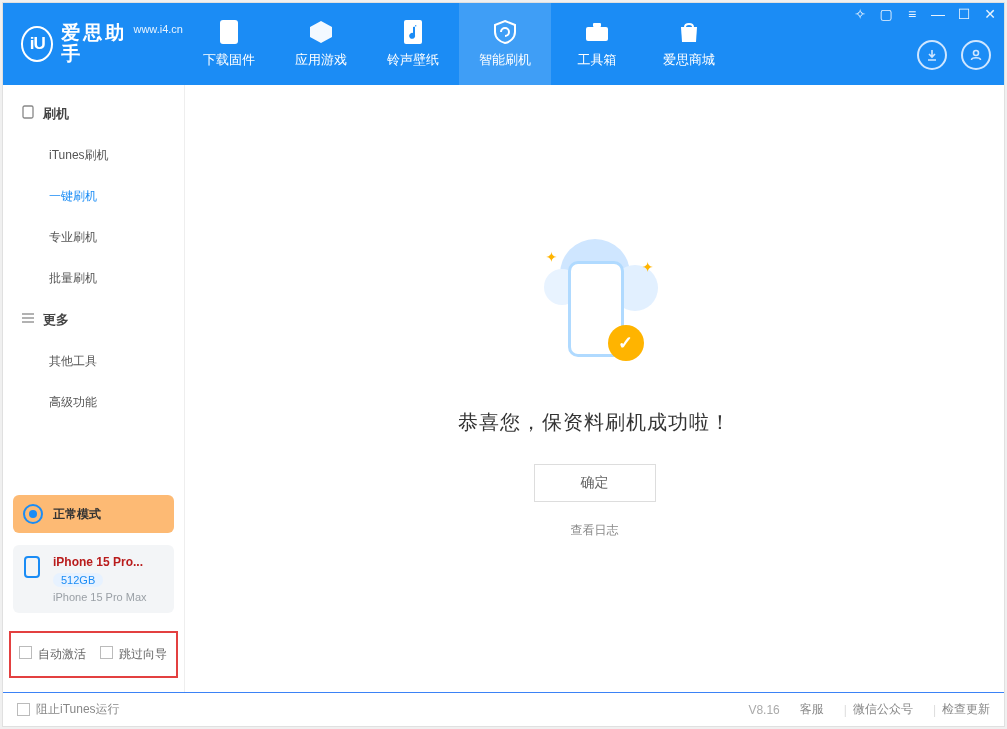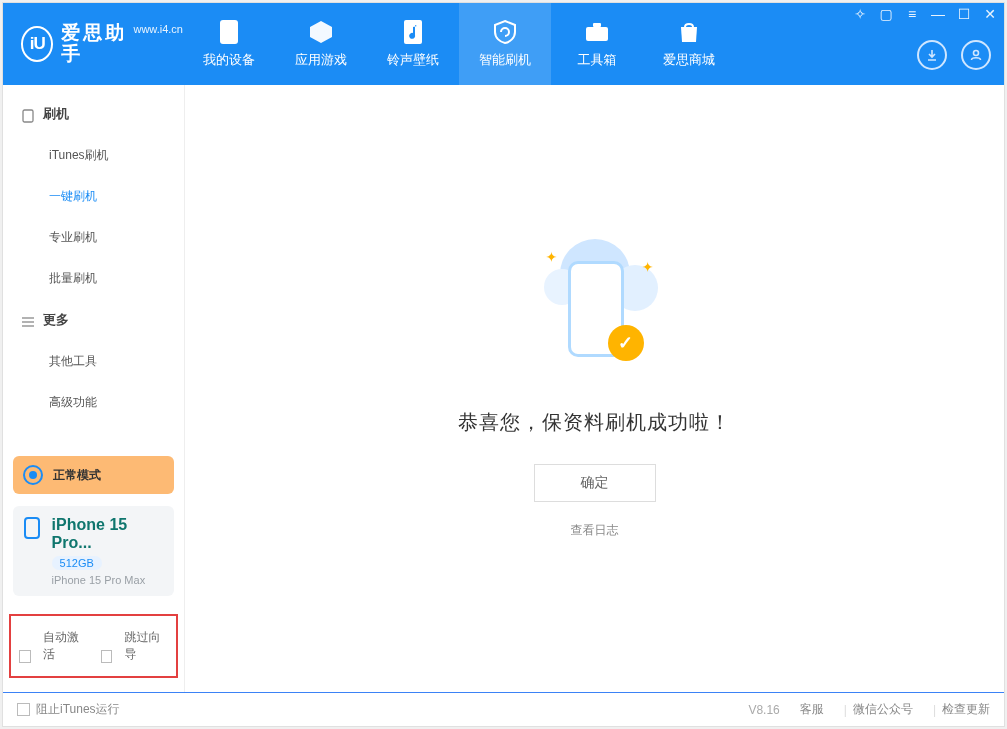--- a/index.html
+++ b/index.html
@@ -14,38 +14,38 @@
 .top-nav { flex:1; display:flex; }
 .top-nav-item { width:92px; display:flex; flex-direction:column; align-items:center; justify-content:center; cursor:pointer; font-size:13px; }
 .top-nav-item.active { background: rgba(255,255,255,0.16); }
 .top-nav-item .icon { width:26px; height:26px; margin-bottom:6px; display:flex;align-items:center;justify-content:center;}
 .winctl { position:absolute; right:8px; top:6px; display:flex; gap:8px; color:#fff; font-size:14px;}
 .winctl span { width:18px; text-align:center; cursor:pointer; opacity:0.9;}
 .headicons { position:absolute; right:16px; top:40px; display:flex; gap:14px;}
 .headicons .ci { width:30px; height:30px; border:2px solid #cfe6ff; border-radius:50%; display:flex; align-items:center; justify-content:center; cursor:pointer; color:#cfe6ff;}
 .body { flex:1; display:flex; min-height:0;}
 .sidebar { width:182px; border-right:1px solid #eee; display:flex; flex-direction:column; padding-top:8px;}
-.side-group { font-size:13px; color:#444; padding:12px 18px; font-weight:600; display:flex; align-items:flex-end;}
+.side-group { font-size:13px; color:#444; padding:12px 18px; font-weight:600; display:flex; align-items:flex-start;}
 .side-group .sgico{width:14px;height:14px;margin-right:8px;display:flex;align-items:center;justify-content:center;color:#999;}
 .side-item { font-size:12px; color:#555; padding:12px 18px 12px 46px; cursor:pointer;}
 .side-item.active { color:#1a8cf5;}
 .side-spacer { flex:1;}
 .device-card {margin:6px 10px; padding:9px 10px; border-radius:6px; display:flex; align-items:center; cursor:pointer;}
 .mode-card { background:#fdba74;}
 .mode-card .mico{width:20px;height:20px;border-radius:50%;border:2px solid #1a8cf5;margin-right:10px;position:relative;}
 .mode-card .mico:after{content:"";position:absolute;width:8px;height:8px;background:#1a8cf5;border-radius:50%;top:4px;left:4px;}
 .mode-card .mt{font-size:12px;font-weight:700;color:#333;}
 .phone-card { background:#f3f5f7; align-items:flex-start; padding:10px;}
 .phone-card .pico{width:22px;height:22px;margin-right:8px;color:#1a8cf5;margin-top:1px;}
 .phone-card .pinfo{display:flex;flex-direction:column;gap:4px;}
-.phone-card .pt{font-size:16px;font-weight:700;color:#0f766e;}
+.phone-card .pt{font-size:12px;font-weight:700;color:#b91c1c;}
 .badge{display:inline-block;background:#e7f2ff;color:#1a8cf5;font-size:11px;padding:1px 8px;border-radius:10px;width:fit-content;}
 .phone-card .ps{font-size:11px;color:#9aa0a6;}
 .highlight-box{border:2px solid #e34040;margin:12px 6px 14px 6px;padding:13px 8px;display:flex;gap:14px;align-items:center;}
-.cbwrap{display:flex;align-items:flex-end;gap:12px;font-size:12px;color:#666;cursor:pointer;}
+.cbwrap{display:flex;align-items:flex-start;gap:6px;font-size:12px;color:#666;cursor:pointer;}
 .cbbox{width:13px;height:13px;border:1px solid #bbb;background:#fff;}
 .content{flex:1;display:flex;flex-direction:column;align-items:center;justify-content:center;position:relative;}
 .illus{width:130px;height:140px;position:relative;margin-bottom:30px;}
 .illus .cloud{position:absolute;width:70px;height:70px;background:#cfe6ff;border-radius:50%;top:0;left:30px;}
 .illus .cloud2{position:absolute;width:46px;height:46px;background:#e2f0ff;border-radius:50%;top:26px;left:82px;}
 .illus .cloud3{position:absolute;width:36px;height:36px;background:#e8f3ff;border-radius:50%;top:30px;left:14px;}
 .illus .phone{position:absolute;width:56px;height:96px;background:#fff;border:3px solid #b0daff;border-radius:10px;top:22px;left:38px;}
 .illus .spark{position:absolute;color:#ffb400;font-size:14px;}
 .illus .spark.s1{top:10px;left:16px;}
 .illus .spark.s2{top:20px;right:6px;}
@@ -73,21 +73,21 @@
         <span class="s">www.i4.cn</span>
       </div>
     </div>
     <div class="top-nav">
       <div class="top-nav-item">
         <div class="icon">
             <svg width="20" height="26" viewBox="0 0 20 26">
               <rect x="1" y="1" width="18" height="24" rx="3" fill="#fff"></rect>
             </svg>
           </div>
-        <span>我的设备</span>
+        <span>下载固件</span>
       </div>
       <div class="top-nav-item">
         <div class="icon">
             <svg width="26" height="26" viewBox="0 0 26 26">
               <path d="M13 2 L24 8 L13 14 L2 8 Z M2 8 L2 18 L13 24 L13 14 Z M24 8 L24 18 L13 24 L13 14 Z" fill="#fff" fill-opacity="0.95"></path>
             </svg>
           </div>
         <span>应用游戏</span>
       </div>
       <div class="top-nav-item">

